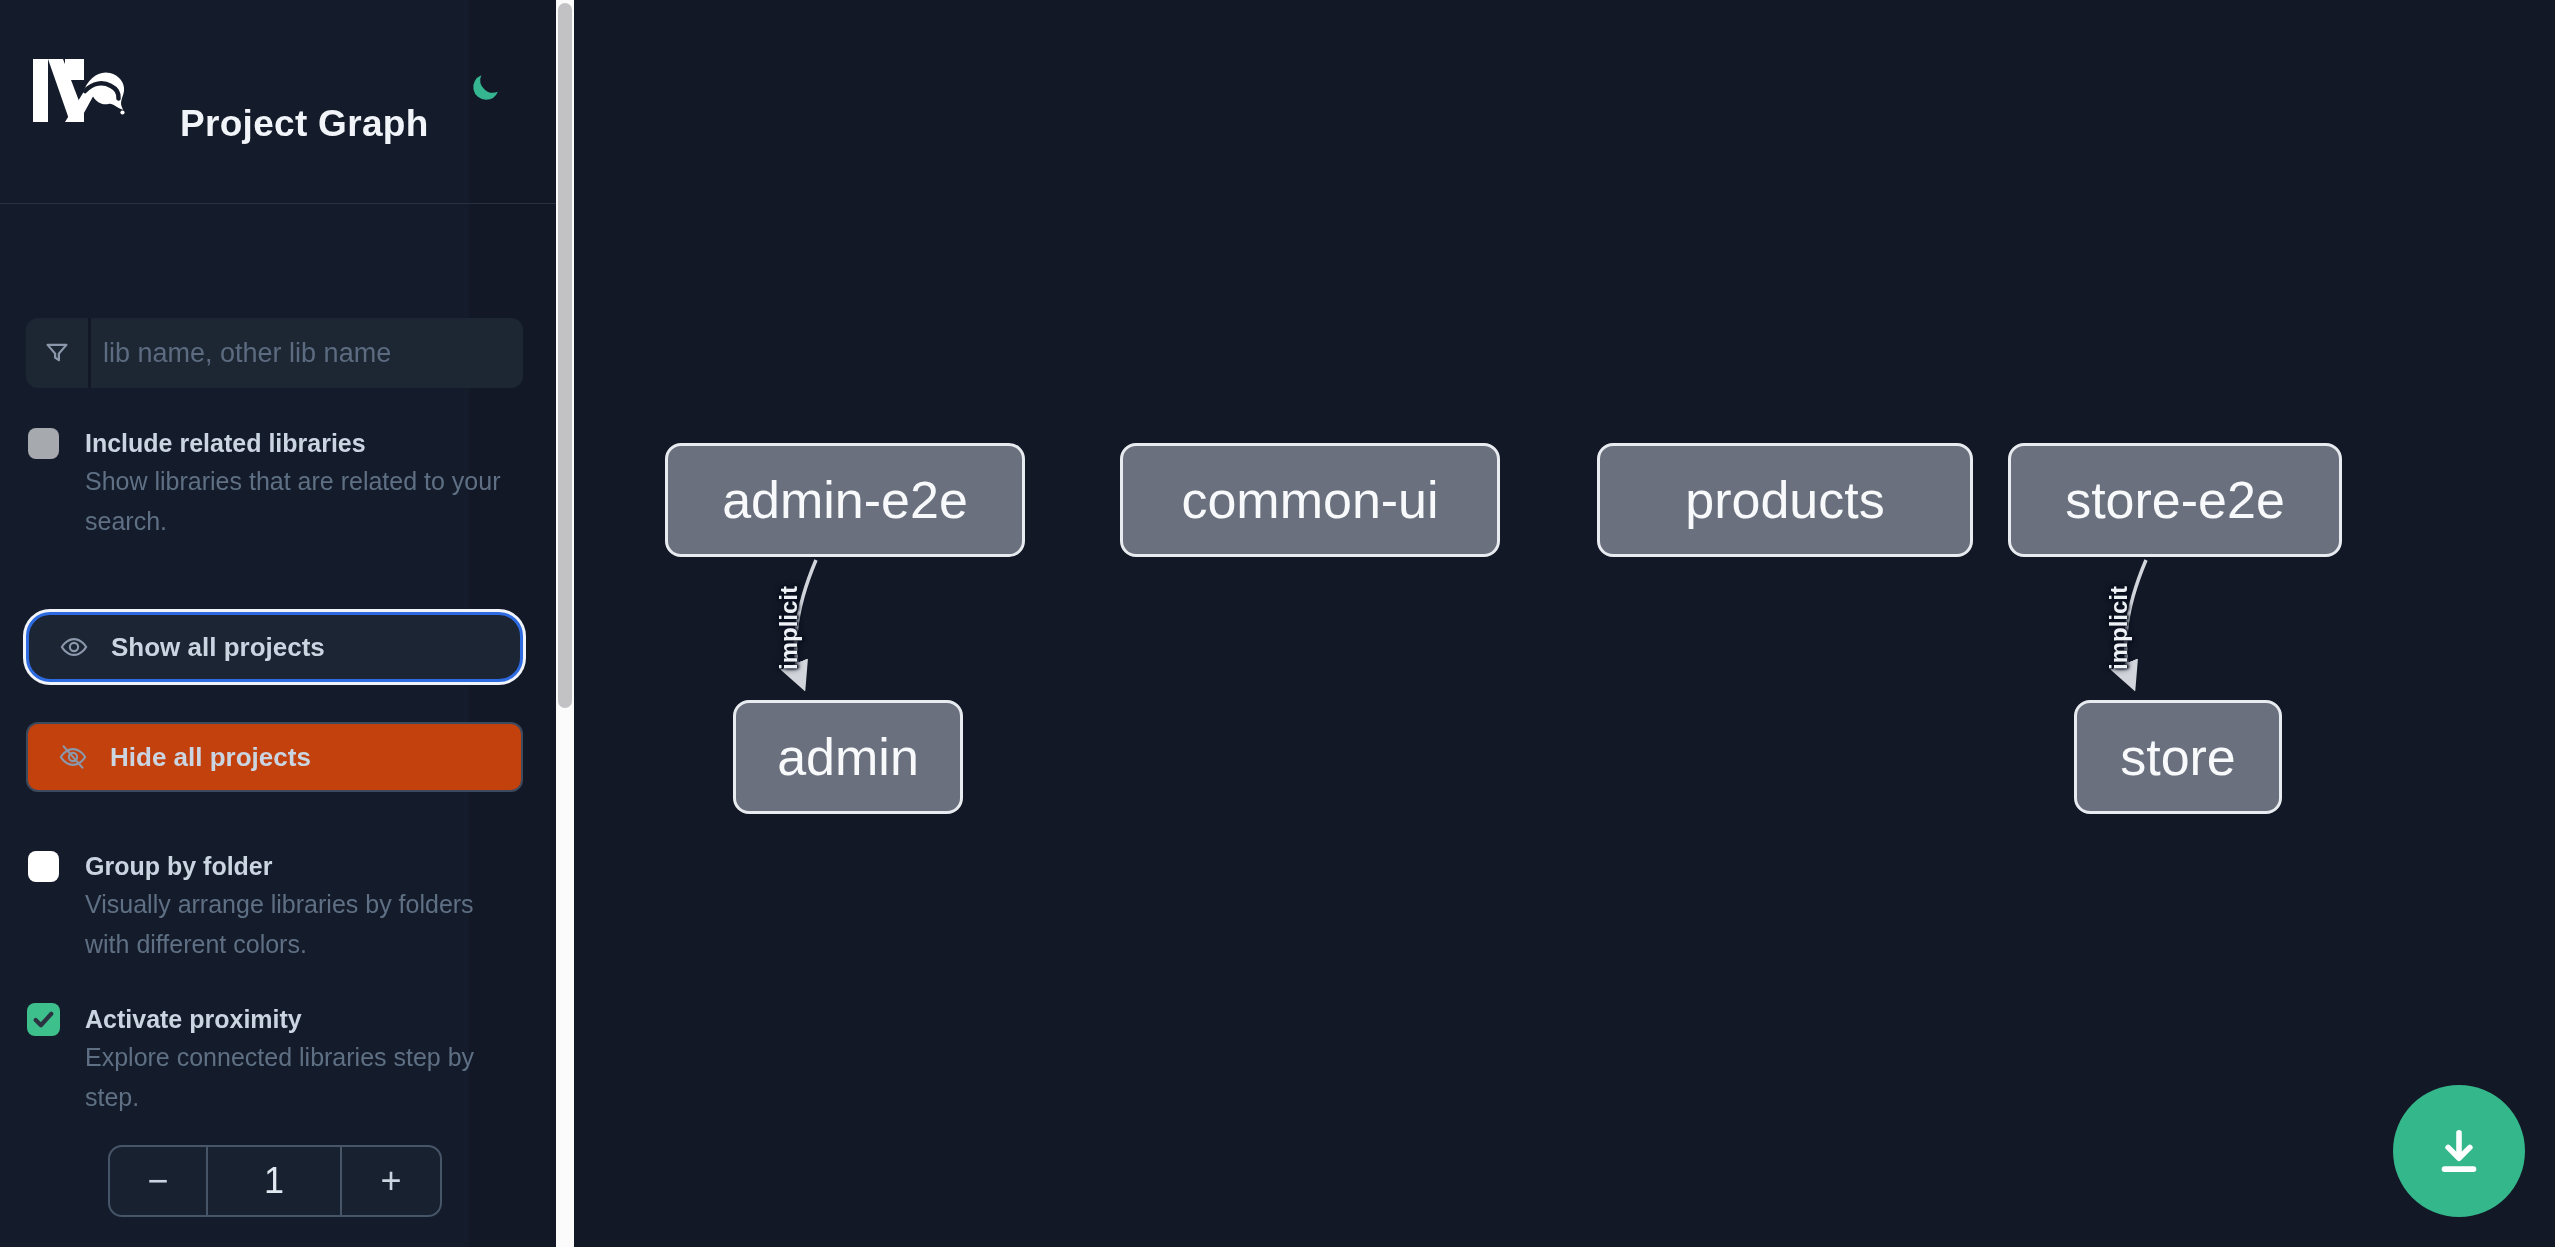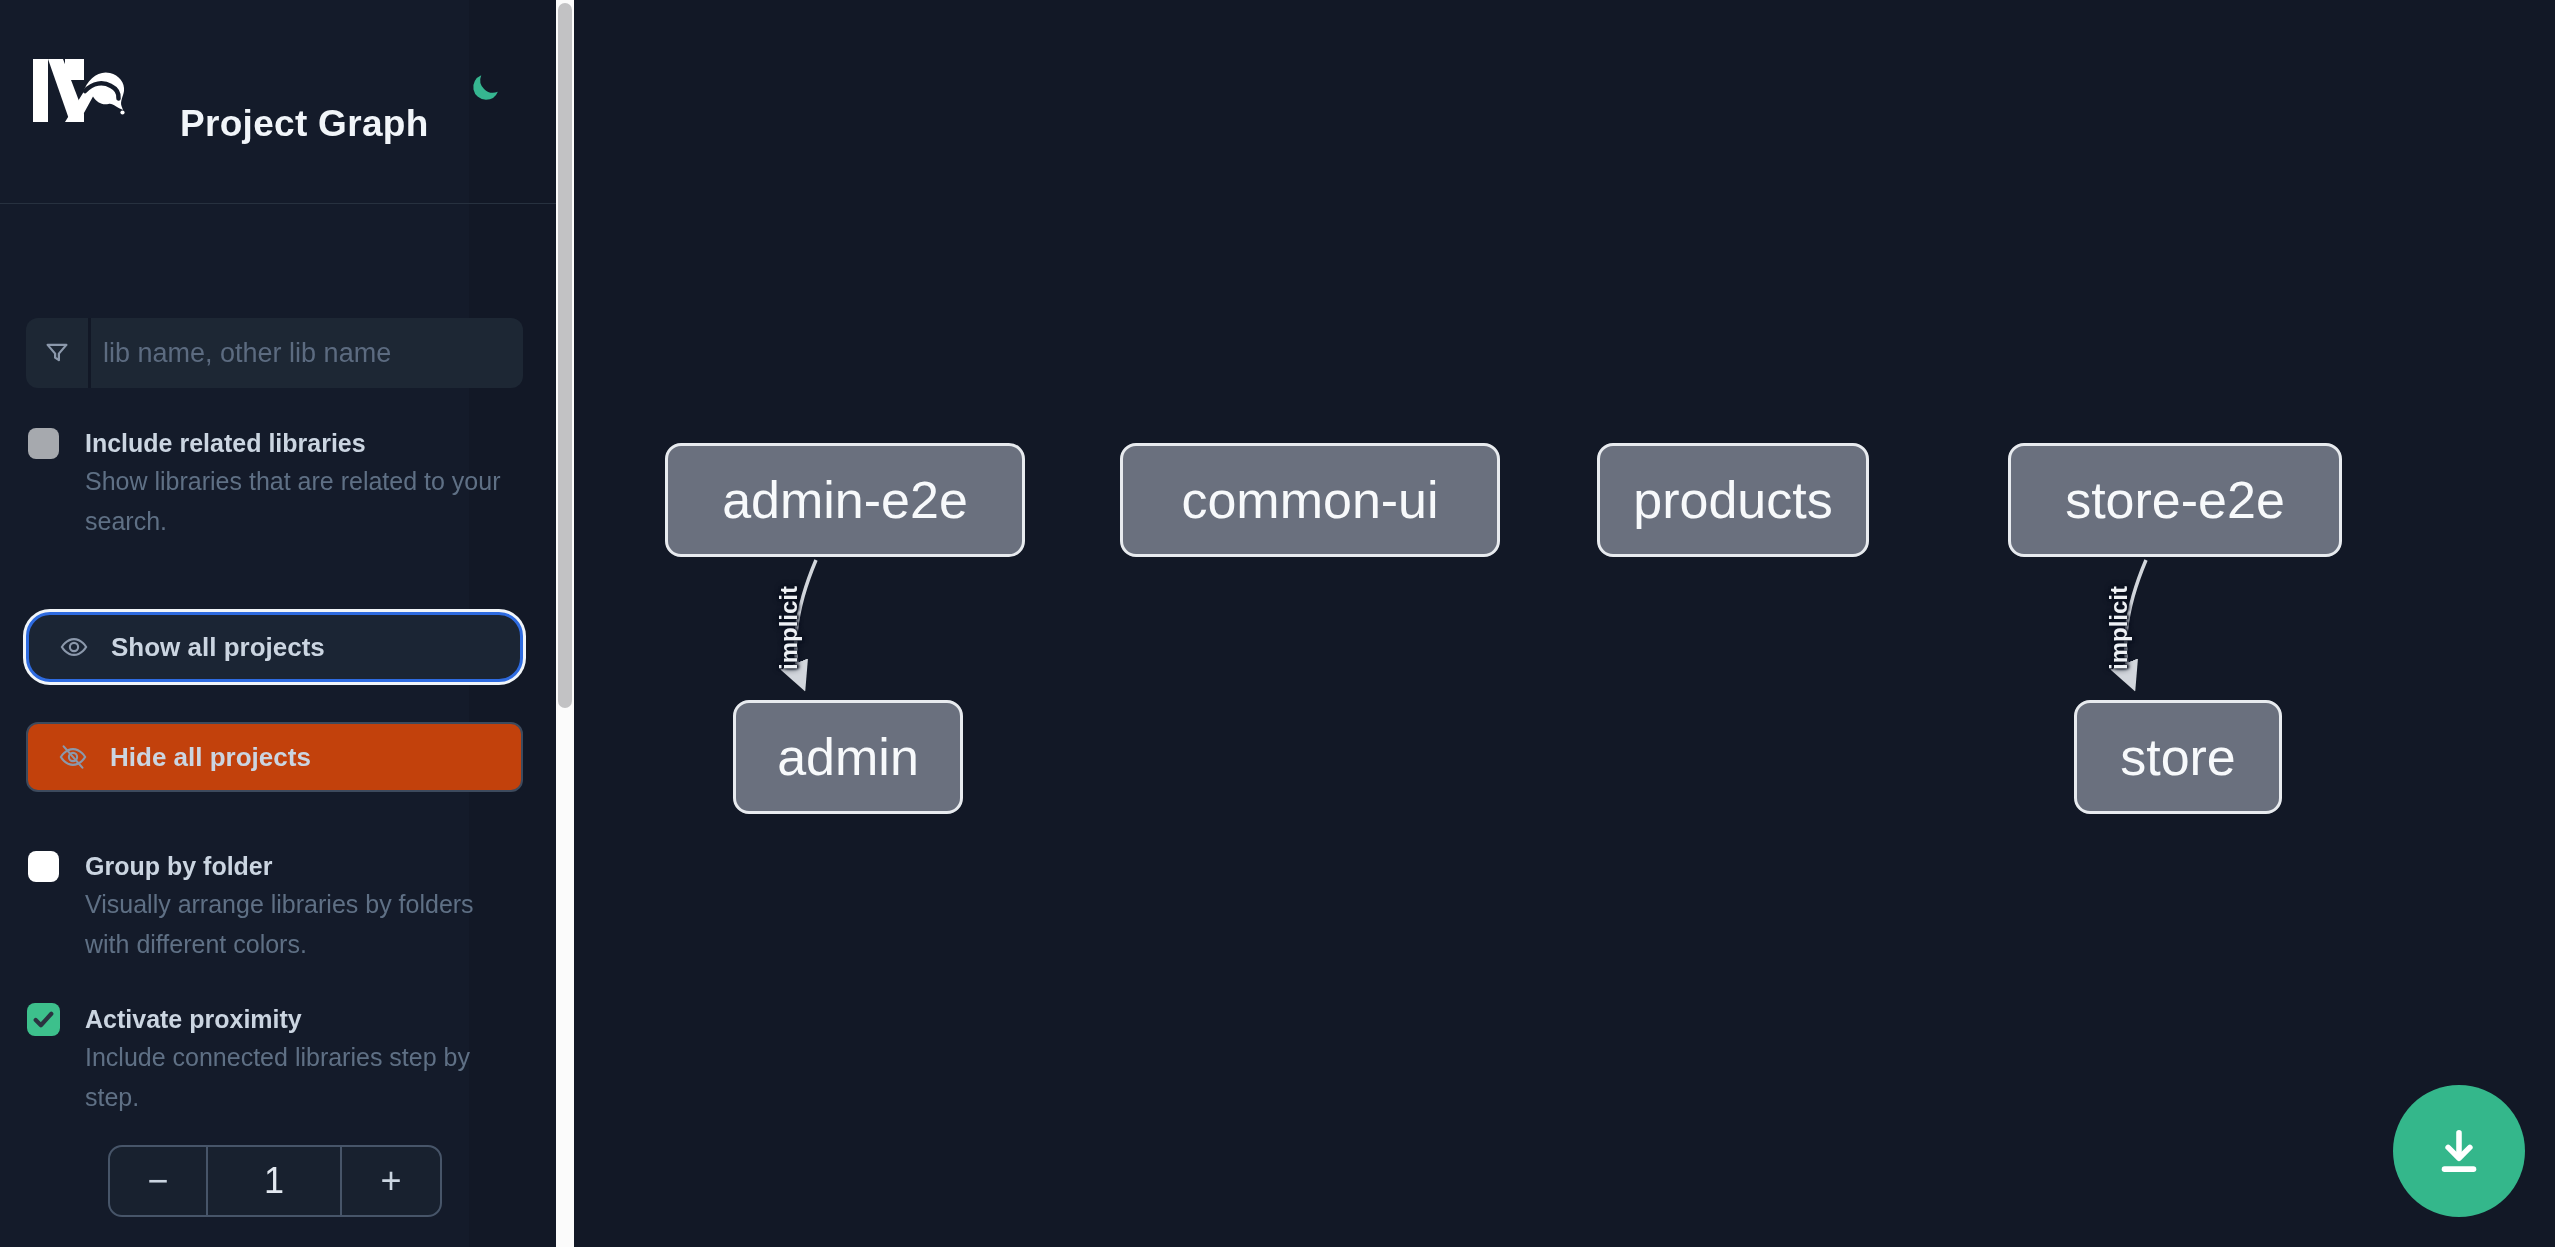--- a/index.html
+++ b/index.html
@@ -48,21 +48,21 @@
   
   #side-scroll{position:absolute;left:556px;top:0;width:18px;height:1247px;background:#fbfbfb;}
   #side-scroll .thumb{position:absolute;left:2px;top:3px;width:14px;height:705px;border-radius:7px;background:#c2c2c4;}
 
   
   #main{position:absolute;left:574px;top:0;right:0;bottom:0;background:#121826;}
   #edges{position:absolute;left:0;top:0;width:2555px;height:1247px;pointer-events:none;}
   .gnode{position:absolute;display:flex;align-items:center;justify-content:center;background:#6a707e;border:3px solid #e8ebef;border-radius:16px;color:#f7f9fb;font-size:52px;cursor:pointer;box-sizing:border-box;}
   .n0{left:665px;top:443px;width:360px;height:114px;}
   .n1{left:1120px;top:443px;width:380px;height:114px;}
-  .n2{left:1597px;top:443px;width:272px;height:114px;}
+  .n2{left:1597px;top:443px;width:376px;height:114px;}
   .n3{left:2008px;top:443px;width:334px;height:114px;}
   .n4{left:733px;top:700px;width:230px;height:114px;}
   .n5{left:2074px;top:700px;width:208px;height:114px;}
 
   .edge-label{position:absolute;width:140px;height:28px;line-height:28px;text-align:center;font-size:24px;font-weight:700;color:#eef1f5;transform:rotate(-90deg);text-shadow:0 0 3px #0c1220,0 0 3px #0c1220,0 0 6px #0c1220,0 2px 3px #0c1220;cursor:pointer;}
   .el0{left:719px;top:614px;}
   .el1{left:2049px;top:614px;}
 
   .fab{position:absolute;left:2393px;top:1085px;width:132px;height:132px;border-radius:50%;background:#34b78b;border:none;display:flex;align-items:center;justify-content:center;cursor:pointer;}
   .fab svg{width:58px;height:58px;}
@@ -129,21 +129,21 @@
     <div class="cbox cb-white" style="top:851px;"></div>
     <div class="opt-label" style="top:852px;">Group by folder</div>
     <div class="opt-desc" style="top:884px;width:412px;">Visually arrange libraries by folders with different colors.</div>
 
     <div class="cbox cb-green" style="top:1003px;width:33px;height:33px;left:27px;">
       <svg viewBox="0 0 24 24" fill="none" stroke="#2b3240" stroke-width="4" stroke-linecap="round" stroke-linejoin="round">
         <polyline points="4.5,12.5 9.5,17.5 19.5,6.5"></polyline>
       </svg>
     </div>
     <div class="opt-label" style="top:1005px;">Activate proximity</div>
-    <div class="opt-desc" style="top:1037px;width:430px;">Include connected libraries step by step.</div>
+    <div class="opt-desc" style="top:1037px;width:430px;">Explore connected libraries step by step.</div>
 
     <div class="stepper">
       <button class="cell dec">−</button>
       <div class="cell val">1</div>
       <button class="cell inc">+</button>
     </div>
   </aside>
 
   <div id="side-scroll">
     <div class="thumb"></div>

